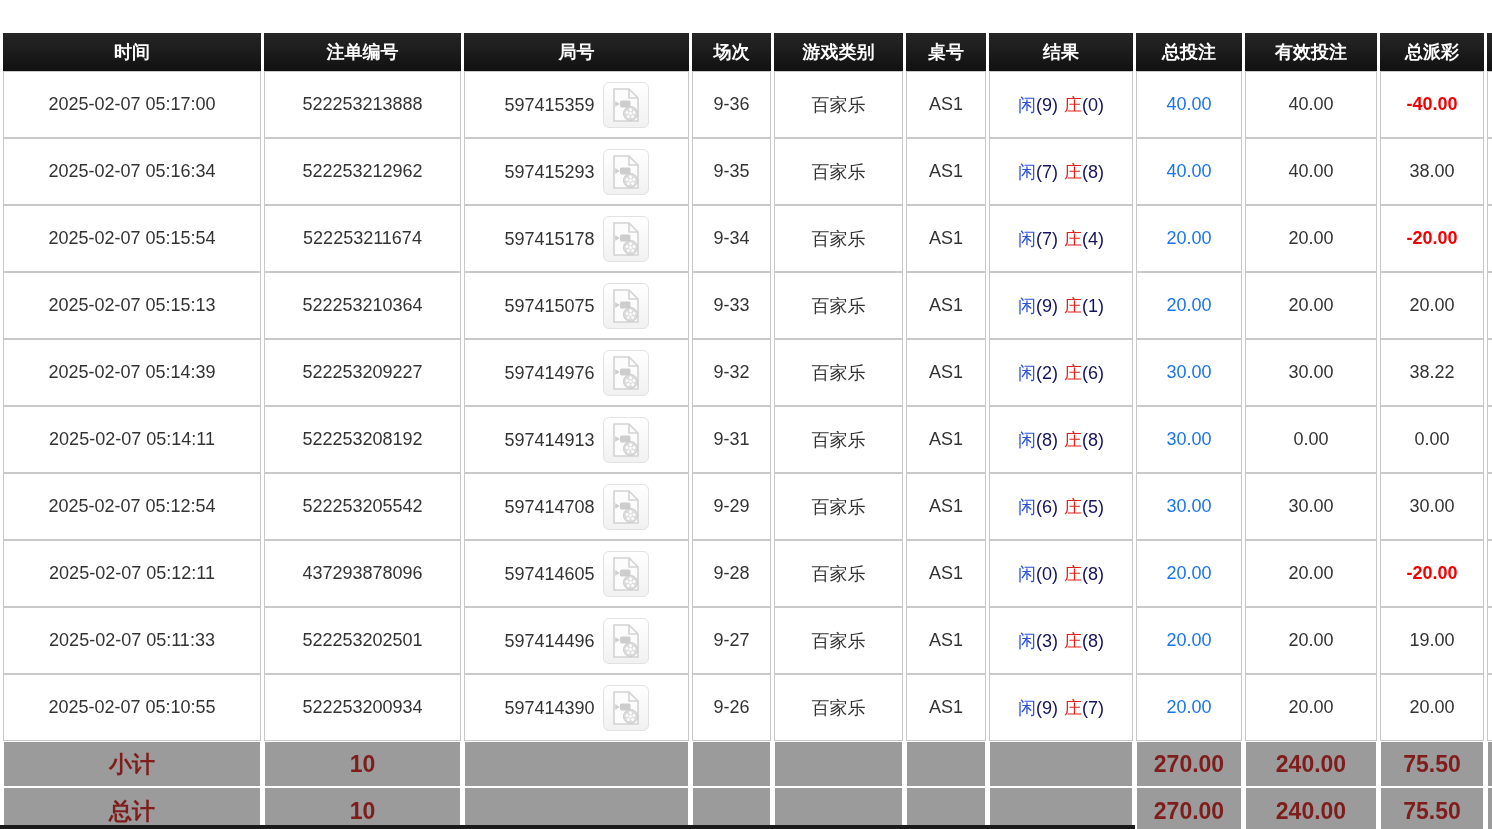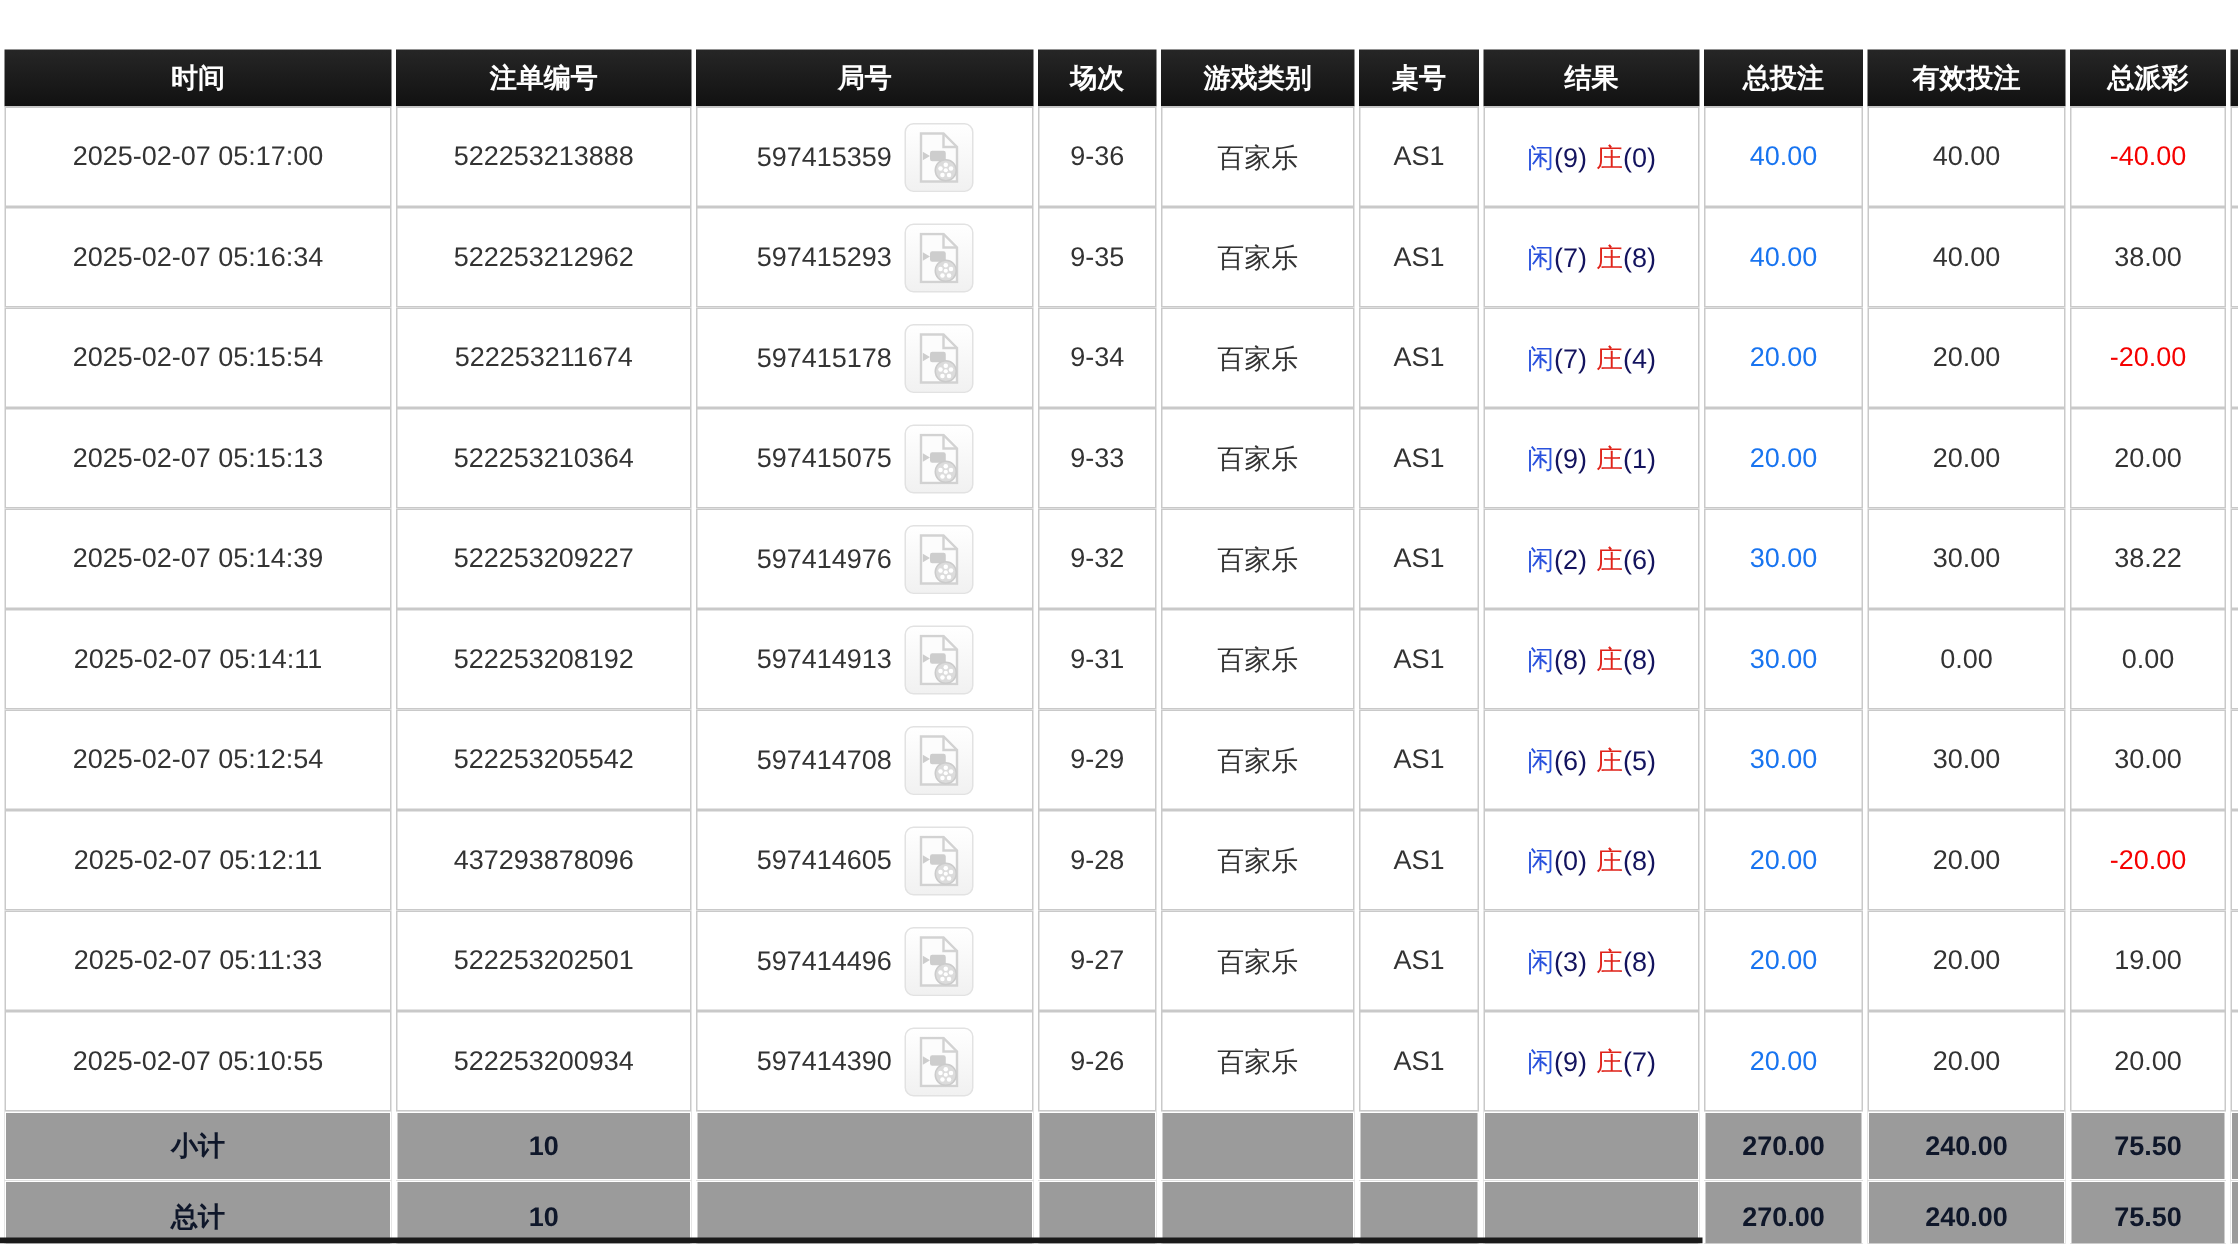--- a/index.html
+++ b/index.html
@@ -17,35 +17,35 @@
     background:linear-gradient(180deg,#262626,#111111);
     color:#fff; font-size:18px; font-weight:bold;
     height:38px; padding:0;
   }
   tbody td {
     background:#fff; border:1px solid #c9c9c9;
     height:67px; text-align:center; vertical-align:middle;
     font-size:18px; color:#333; padding:0;
   }
   .amount-blue { color:#1874f0; }
-  td.payout.neg { color:#f50000; }
+  td.payout.neg { color:#f50000;font-weight:bold; }
   .result .player { color:#2a52dd; }
   .result .banker { color:#e0231a; margin-left:6px; }
   .result .score  { color:#13135e; }
   .round-num { vertical-align:middle; }
   .video-btn {
     display:inline-flex; align-items:center; justify-content:center;
     width:46px; height:46px; margin-left:8px; vertical-align:middle;
     border:1px solid #e2e2e2; border-radius:6px;
     background:linear-gradient(180deg,#ffffff,#f1f1f1);
     cursor:pointer;
   }
   tfoot td {
     background:#9b9b9b; border:1px solid #ffffff;
-    color:#0f172a; font-weight:bold; font-size:18px;
+    color:#7f1d1d; font-weight:bold; font-size:23px;
     text-align:center; vertical-align:middle; padding:0;
   }
   tfoot tr.subtotal td { height:46px; }
   tfoot tr.total td { height:48px; }
   .bottom-bar {
     position:absolute; left:0; bottom:0;
     width:1135px; height:4px; background:#1a1a1a;
   }
 </style>
 </head>

